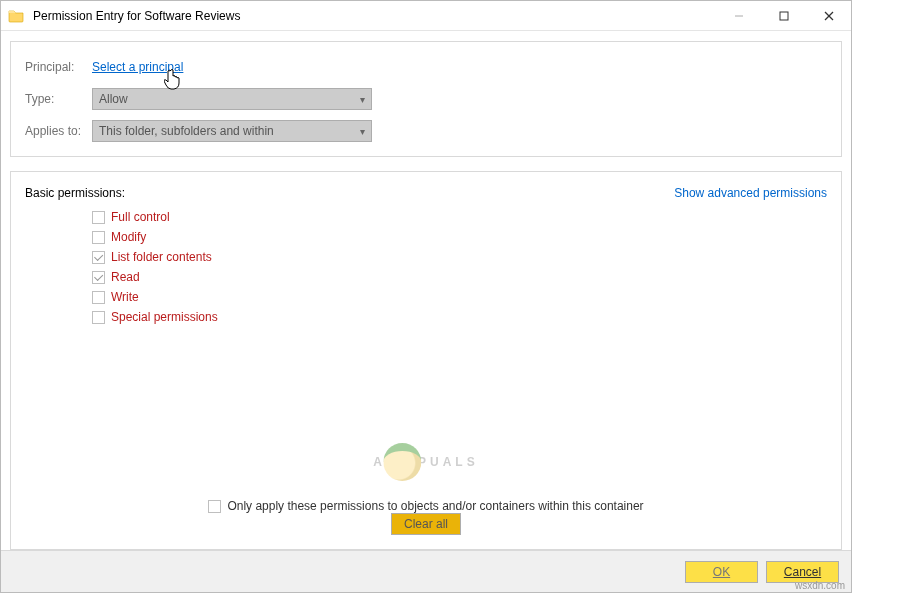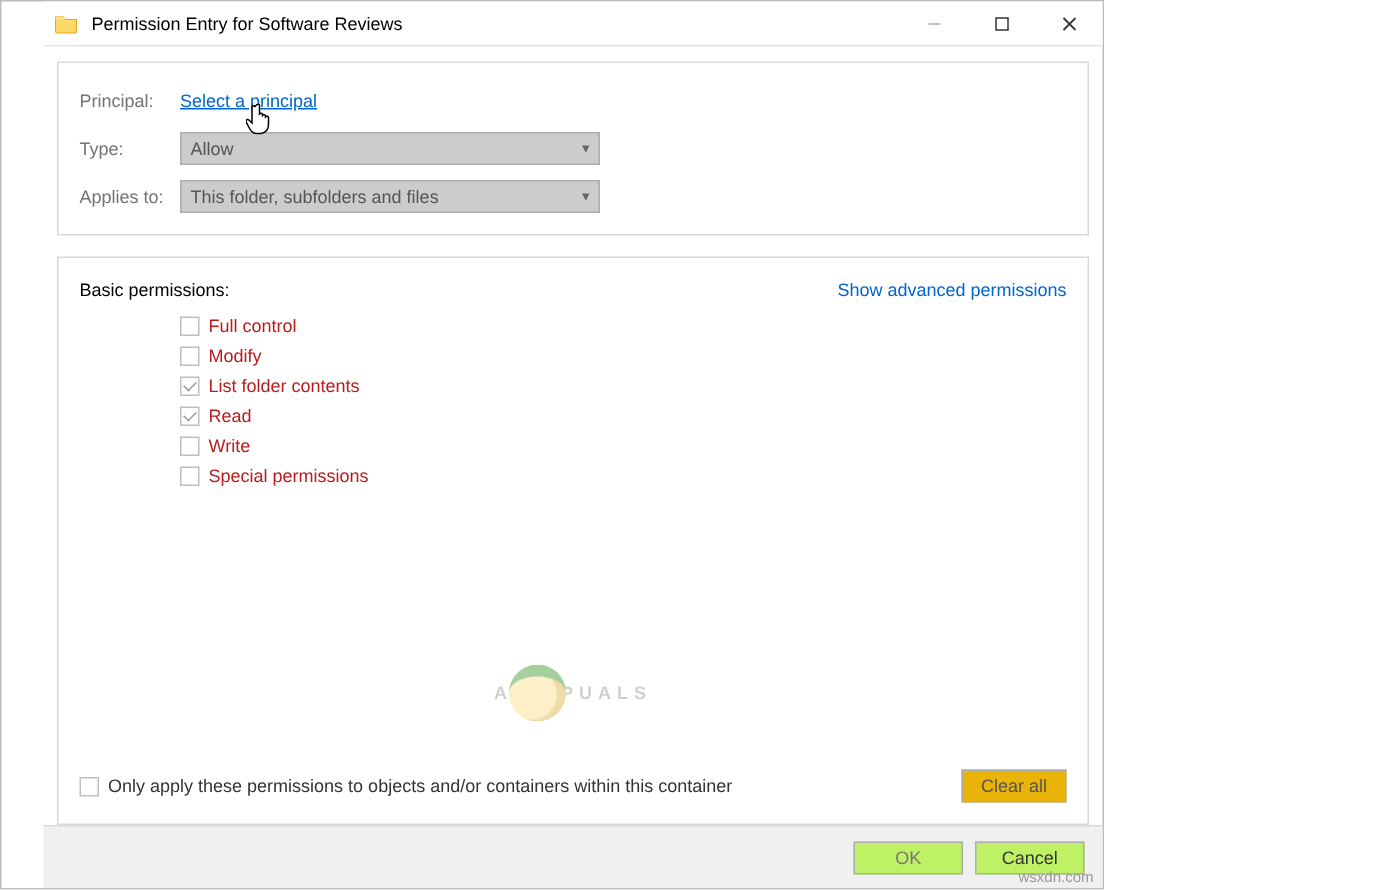--- a/index.html
+++ b/index.html
@@ -9,27 +9,26 @@
     }
     html, body {
       margin: 0;
       padding: 0;
       width: 917px;
       height: 593px;
       background: #fff;
       overflow: hidden;
     }
     .window {
-      width: 736px;
+      width: 852px;
       height: 593px;
       border: 1px solid #bbb;
       display: flex;
       flex-direction: column;
       position: relative;
-      padding-left: 28px;
     }
     .titlebar {
       height: 30px;
       background: #fff;
       display: flex;
       align-items: center;
       border-bottom: 1px solid #e5e5e5;
     }
     .titlebar .icon-wrap {
       width: 30px;
@@ -146,20 +145,21 @@
       border-left: 1.5px solid #999;
       border-bottom: 1.5px solid #999;
       transform: rotate(-45deg) translate(0.5px, -1px);
     }
     .bottom-row {
       margin-top: auto;
       display: flex;
       align-items: center;
       justify-content: space-between;
       padding-top: 18px;
+      flex-direction: column;
     }
     .only-apply {
       display: flex;
       align-items: center;
       gap: 6px;
       color: #333;
     }
     .btn {
       min-width: 70px;
       height: 22px;
@@ -177,22 +177,23 @@
       border-top: 1px solid #d9d9d9;
       background: #f0f0f0;
       display: flex;
       align-items: center;
       justify-content: flex-end;
       gap: 8px;
       padding-right: 12px;
     }
     .footer .btn {
       min-width: 73px;
-      background: #bef264;
+      background: #fde047;
       color: #777;
+      text-decoration: underline;
     }
     .footer .btn.cancel { color: #333; }
     
     .folder-icon svg { display: block; }
     
     .cursor {
       position: absolute;
       left: 163px;
       top: 68px;
       pointer-events: none;
@@ -276,21 +277,21 @@
       <div class="row">
         <div class="row-label">Type:</div>
         <div class="combo">
           <span>Allow</span>
           <span class="chev">▾</span>
         </div>
       </div>
       <div class="row">
         <div class="row-label">Applies to:</div>
         <div class="combo">
-          <span>This folder, subfolders and files</span>
+          <span>This folder, subfolders and within</span>
           <span class="chev">▾</span>
         </div>
       </div>
     </div>
 
     <div class="group-box perms">
 
       <div class="perms-header">
         <span class="basic-label">Basic permissions:</span>
         <span class="adv-link">Show advanced permissions</span>

